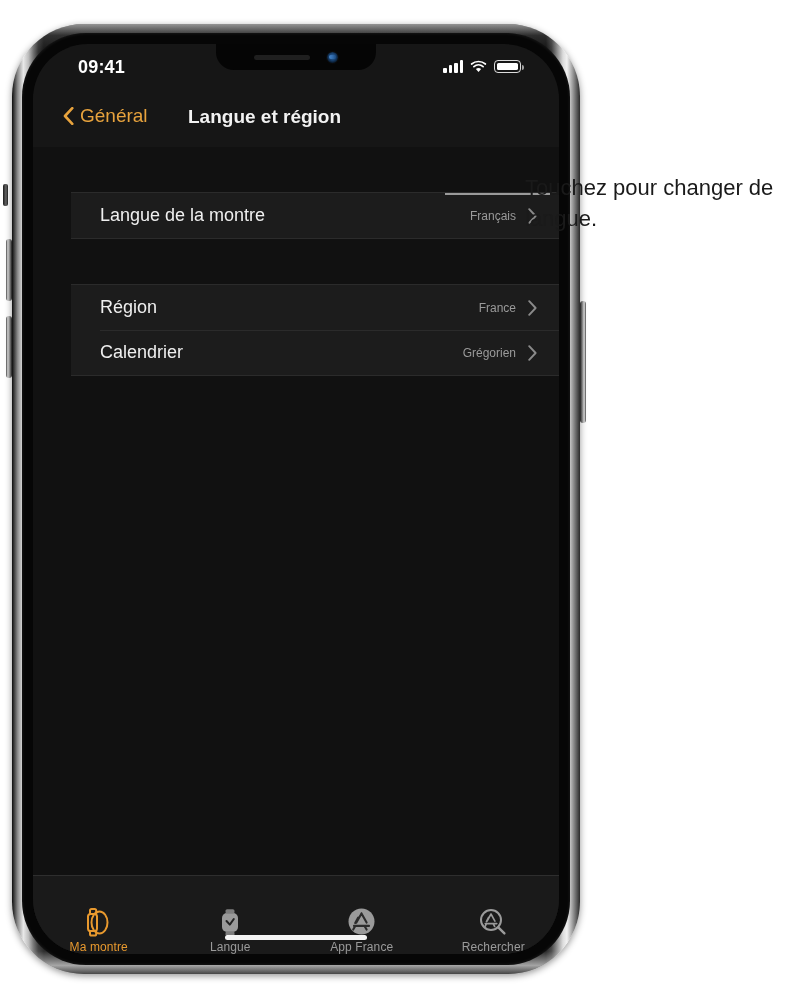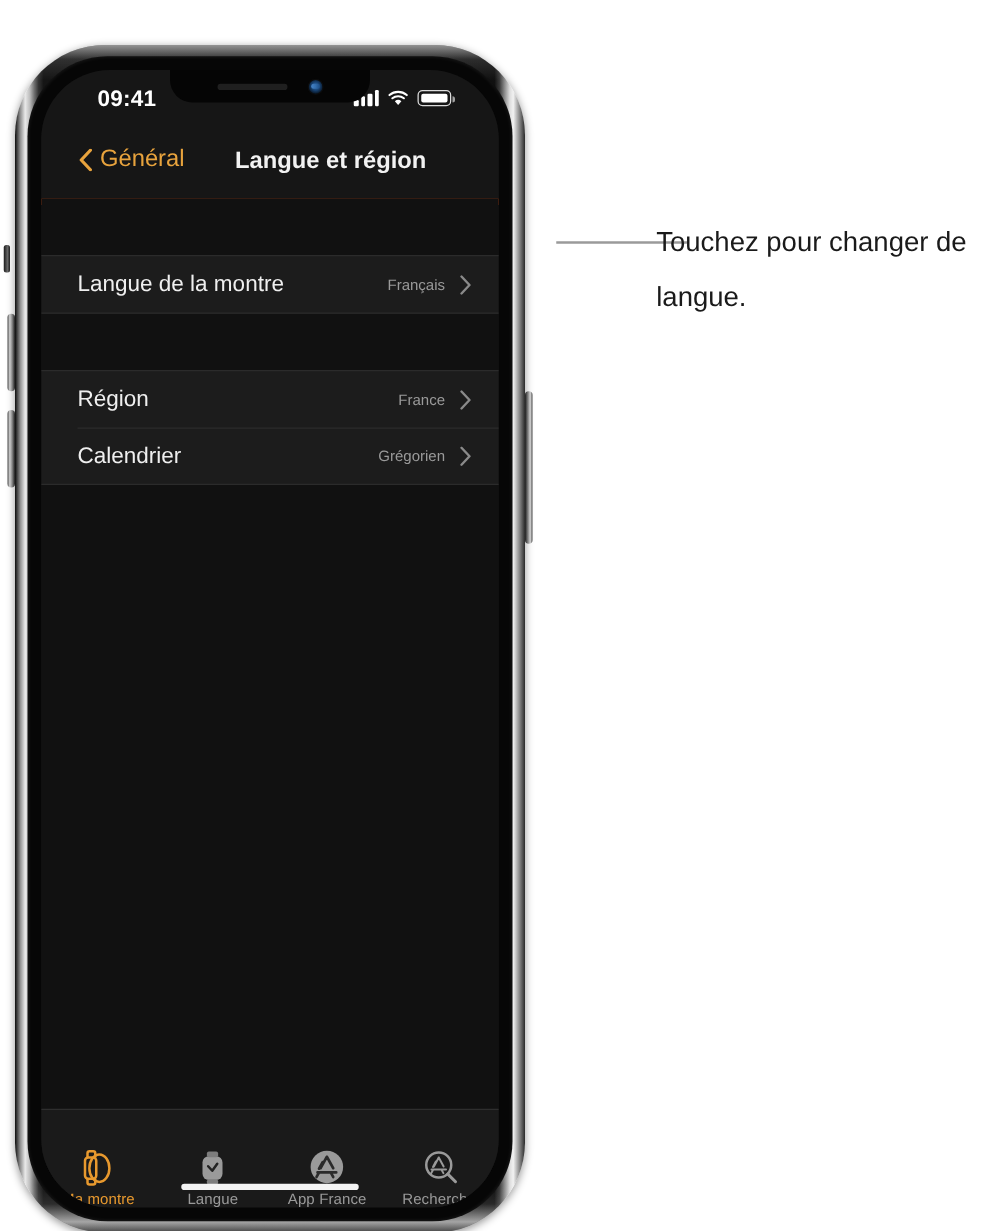--- a/index.html
+++ b/index.html
@@ -14,22 +14,22 @@
     position: relative;
     overflow: hidden;
     font-family: "Liberation Sans", sans-serif;
     -webkit-font-smoothing: antialiased;
   }
 
   
   .phone {
     position: absolute;
     left: 12px;
-    top: 36px;
-    width: 408px;
+    top: 24px;
+    width: 568px;
     height: 950px;
   }
 
   
   .phone-band {
     position: absolute;
     inset: 0;
     border-radius: 72px;
     background: linear-gradient(to right,
       #0d0d0d 0%, #8c8c8c 1.0%, #e9e9e9 2.0%, #bdbdbd 2.9%,
@@ -220,20 +220,21 @@
     position: absolute;
     top: 103px; left: 0; right: 0; bottom: 0;
     background: #111111;
   }
 
   .group-gap { height: 45px; }
   .group {
     background: #1c1c1c;
     border-top: 1px solid #2b2b2b;
     border-bottom: 1px solid #2b2b2b;
+    margin-left: 38px;
   }
   .row {
     position: relative;
     display: flex;
     align-items: center;
     height: 45px;
     padding: 0 22px 0 29px;
     cursor: pointer;
   }
   .row + .row::before {
@@ -305,21 +306,21 @@
     background: #9a9a9a;
     z-index: 60;
   }
   .callout-text {
     position: absolute;
     left: 525px;
     top: 172px;
     width: 255px;
     color: #1a1a1a;
     font-size: 22px;
-    line-height: 44px;
+    line-height: 31px;
     z-index: 60;
   }
 </style>
 </head>
 <body>
 
 <div class="phone">
   <div class="phone-band"></div>
   <div class="phone-band-v"></div>
   <div class="phone-bezel"></div>

